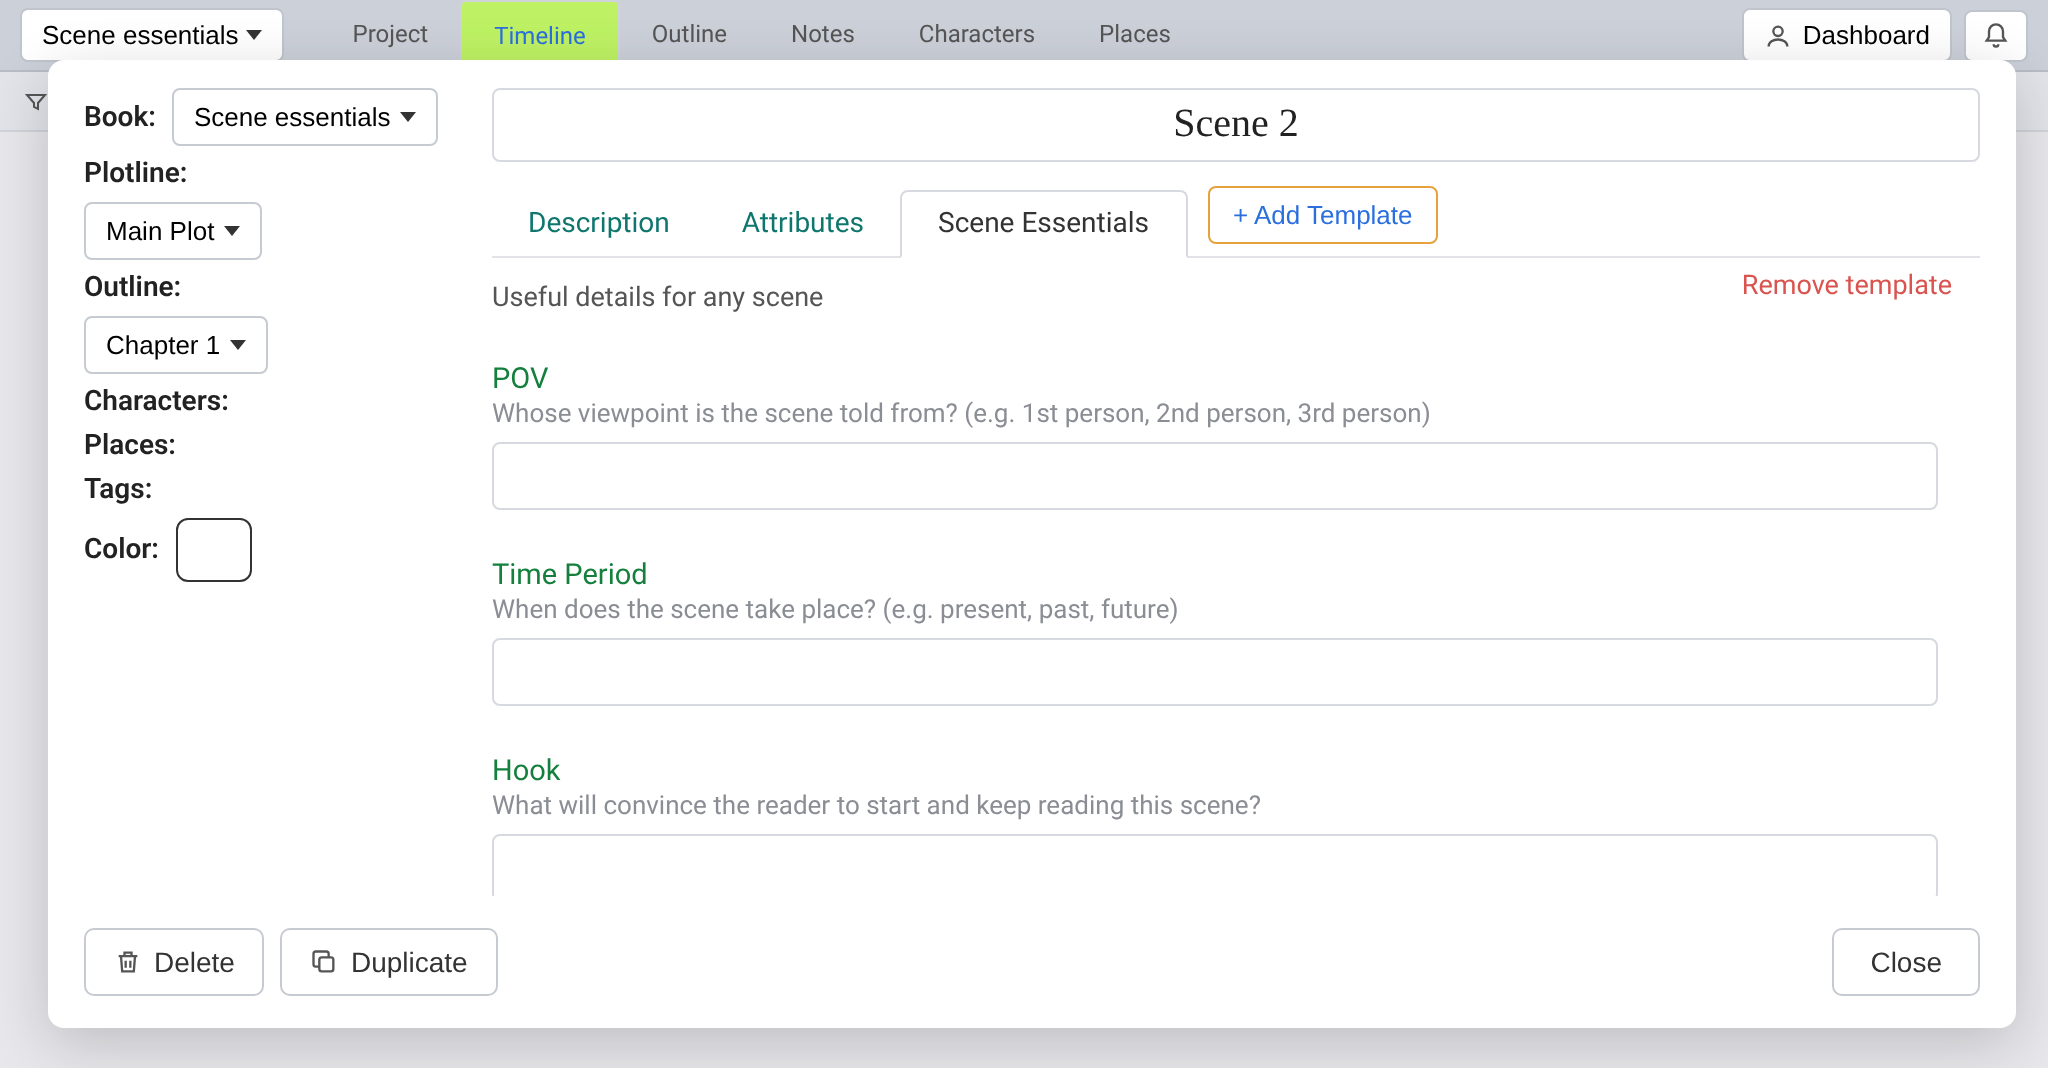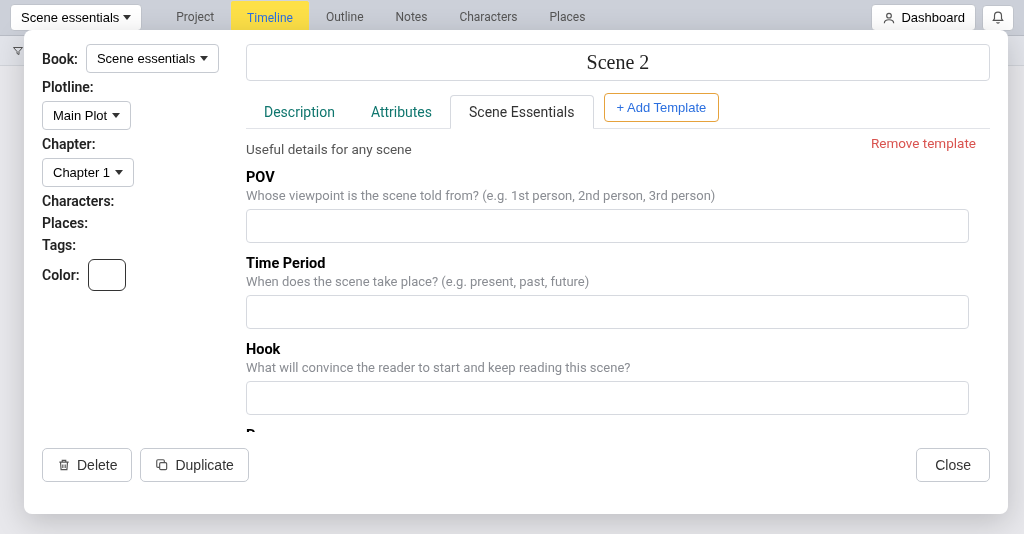--- a/index.html
+++ b/index.html
@@ -5,21 +5,21 @@
   * { box-sizing: border-box; margin: 0; padding: 0; }
   html, body { width: 1024px; height: 534px; font-family: -apple-system, BlinkMacSystemFont, "Segoe UI", Roboto, Helvetica, Arial, sans-serif; }
   body { background: #e8e8ec; overflow: hidden; }
 
   
   .topbar { height: 36px; background: #ccd0d9; display: flex; align-items: center; padding: 0 10px; border-bottom: 1px solid #b8bcc5; }
   .scene-dropdown-btn { background: #fff; border: 1px solid #c0c4cc; border-radius: 4px; padding: 5px 10px; font-size: 13px; display: flex; align-items: center; gap: 4px; cursor: pointer; }
   .caret { width: 0; height: 0; border-left: 4px solid transparent; border-right: 4px solid transparent; border-top: 5px solid #333; }
   .nav-tabs { display: flex; margin-left: 18px; gap: 0; }
   .nav-tab { padding: 10px 16px; font-size: 12px; color: #555; cursor: pointer; text-align: center; }
-  .nav-tab.active { background: #fde047; color: #2b6fdf; border: 1px solid #d0d3da; border-bottom: none; border-radius: 3px 3px 0 0; }
+  .nav-tab.active { background: #bef264; color: #2b6fdf; border: 1px solid #d0d3da; border-bottom: none; border-radius: 3px 3px 0 0; }
   .top-right { margin-left: auto; display: flex; align-items: center; gap: 6px; }
   .dash-btn { background: #fff; border: 1px solid #c0c4cc; border-radius: 4px; padding: 5px 10px; font-size: 13px; display: flex; align-items: center; gap: 5px; cursor: pointer; text-align: center; }
   .bell-btn { background: #fff; border: 1px solid #c0c4cc; border-radius: 4px; padding: 5px 8px; font-size: 13px; display: flex; align-items: center; cursor: pointer; }
 
   
   .secbar { height: 30px; background: #e2e4ea; border-bottom: 1px solid #d0d3d9; display: flex; align-items: center; padding: 0 8px; gap: 6px; }
   .filter-icon { font-size: 13px; color: #555; padding: 0 4px;}
   .more-icon { margin-left: auto; font-size: 15px; color: #555; cursor: pointer; padding: 0 6px; }
 
   
@@ -37,25 +37,25 @@
   .inner-tab { padding: 8px 18px; font-size: 14px; color: #0f766e; cursor: pointer; }
   .inner-tab.active { color: #333; background: #fff; border: 1px solid #d6d9df; border-bottom: 1px solid #fff; border-radius: 4px 4px 0 0; margin-bottom: -1px; }
   .add-template { border: 1px solid #e6a23c; color: #2b6fdf; border-radius: 4px; padding: 6px 12px; font-size: 13px; margin-left: 10px; margin-bottom: 6px; cursor: pointer; background: #fff; }
 
   .content-scroll { position: relative; flex: 1; overflow-y: auto; padding: 10px 6px 0 0; }
   .content-scroll::-webkit-scrollbar { width: 8px; }
   .content-scroll::-webkit-scrollbar-thumb { background: #c8ccd3; border-radius: 4px; }
   .useful { font-size: 13.5px; color: #555; margin: 2px 0 6px 0; }
   .remove-link { position: absolute; top: 6px; right: 14px; color: #d9534f; font-size: 13.5px; cursor: pointer; }
   .field { margin-top: 12px; }
-  .field-title { font-weight: 700; font-size: 14.5px; color: #000000; }
+  .field-title { font-weight: 400; font-size: 14.5px; color: #15803d; margin-top: 24px; }
   .field-help { font-size: 13px; color: #8a8d93; margin: 2px 0 6px 0; }
   .field-input { width: 98%; border: 1px solid #d6d9df; border-radius: 4px; padding: 8px; font-size: 14px; min-height: 34px; }
 
-  .modal-footer { display: flex; align-items: center; padding: 12px 18px 32px 18px; gap: 8px; border-top: none; }
+  .modal-footer { display: flex; align-items: center; padding: 12px 18px 16px 18px; gap: 8px; border-top: none; }
   .btn { background: #fff; border: 1px solid #c6cad1; border-radius: 5px; padding: 8px 14px; font-size: 14px; display: inline-flex; align-items: center; gap: 6px; cursor: pointer; color: #333; }
   .btn-close { margin-left: auto; padding: 8px 18px; text-align: right; }
 
   svg { display: block; }
 </style>
 </head>
 <body>
 
 <div class="topbar">
   <button class="scene-dropdown-btn">
@@ -107,21 +107,21 @@
           <span class="caret"></span>
         </button>
       </div>
       <div class="side-label">Plotline:</div>
       <div>
         <button class="select-btn">
           <span>Main Plot</span>
           <span class="caret"></span>
         </button>
       </div>
-      <div class="side-label">Chapter:</div>
+      <div class="side-label">Outline:</div>
       <div>
         <button class="select-btn">
           <span>Chapter 1</span>
           <span class="caret"></span>
         </button>
       </div>
       <div class="side-label">Characters:</div>
       <div class="side-label">Places:</div>
       <div class="side-label">Tags:</div>
       <div class="side-row">

